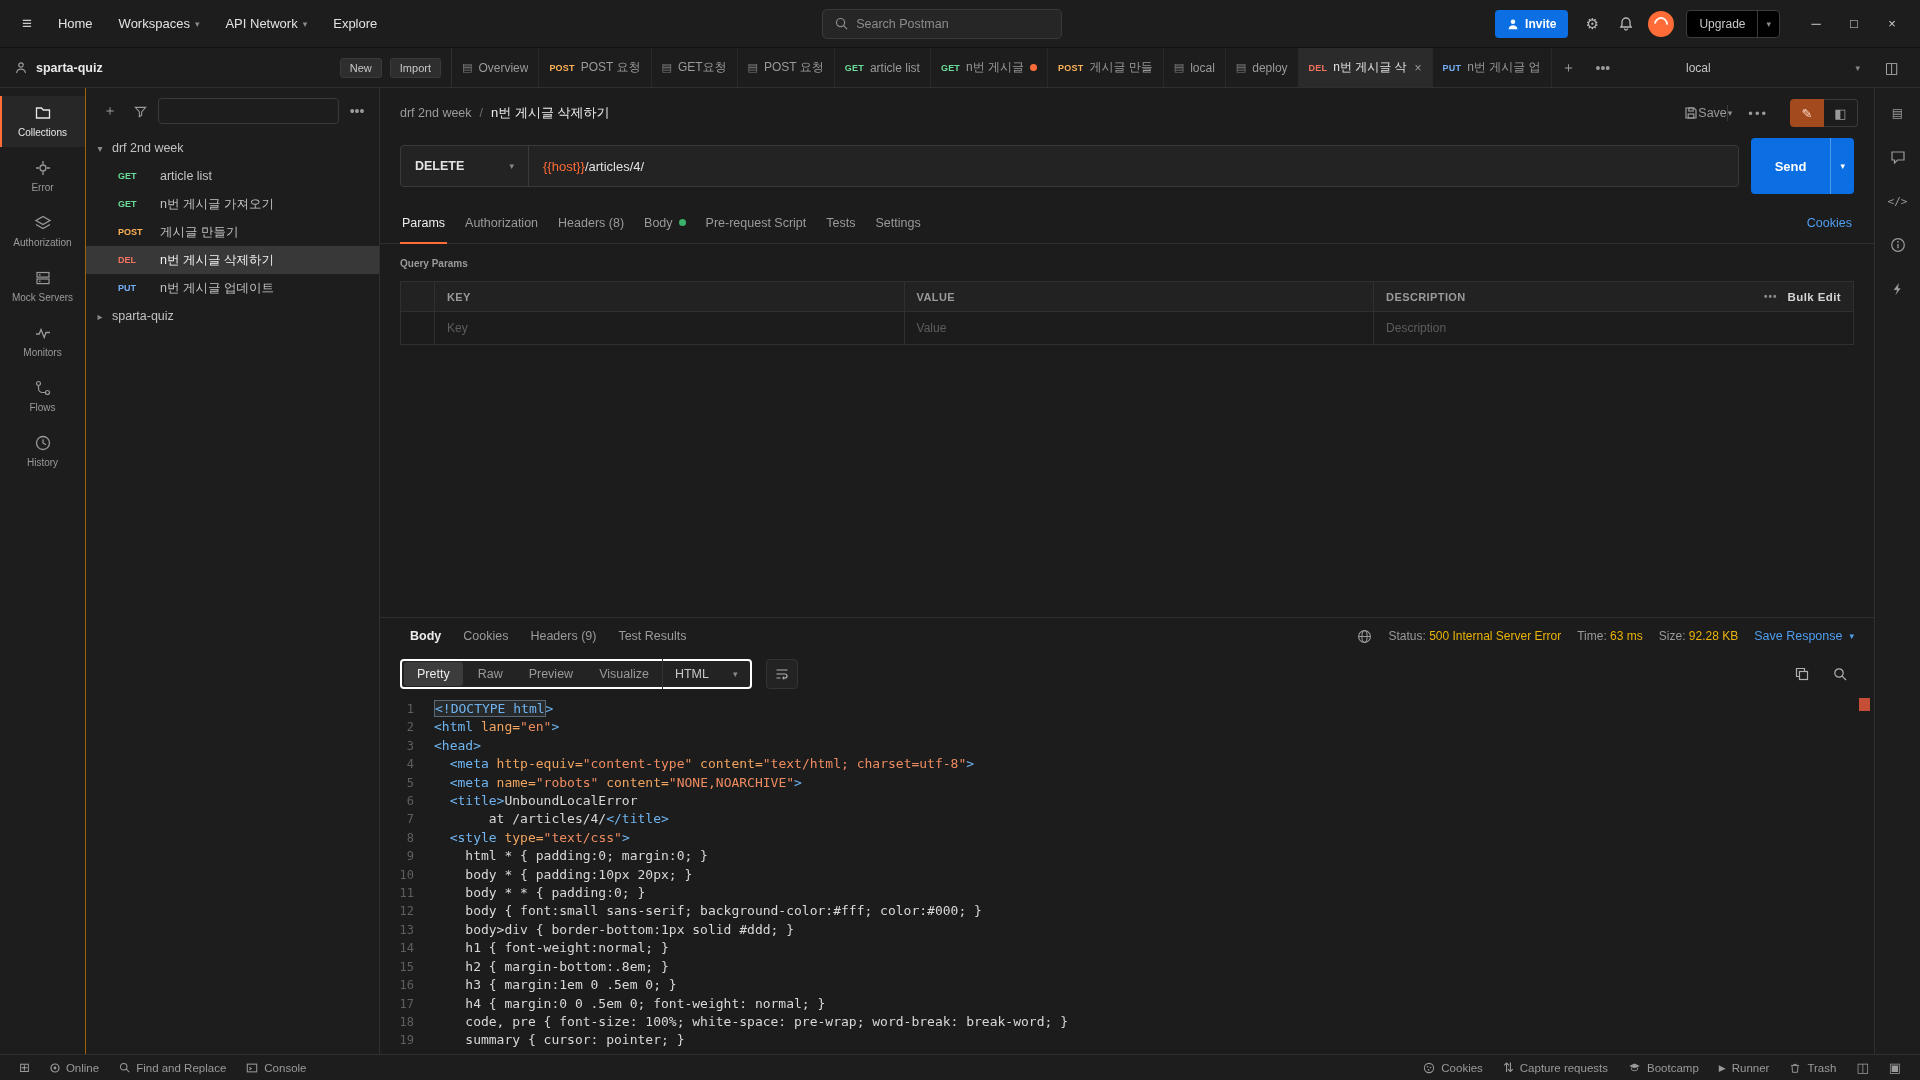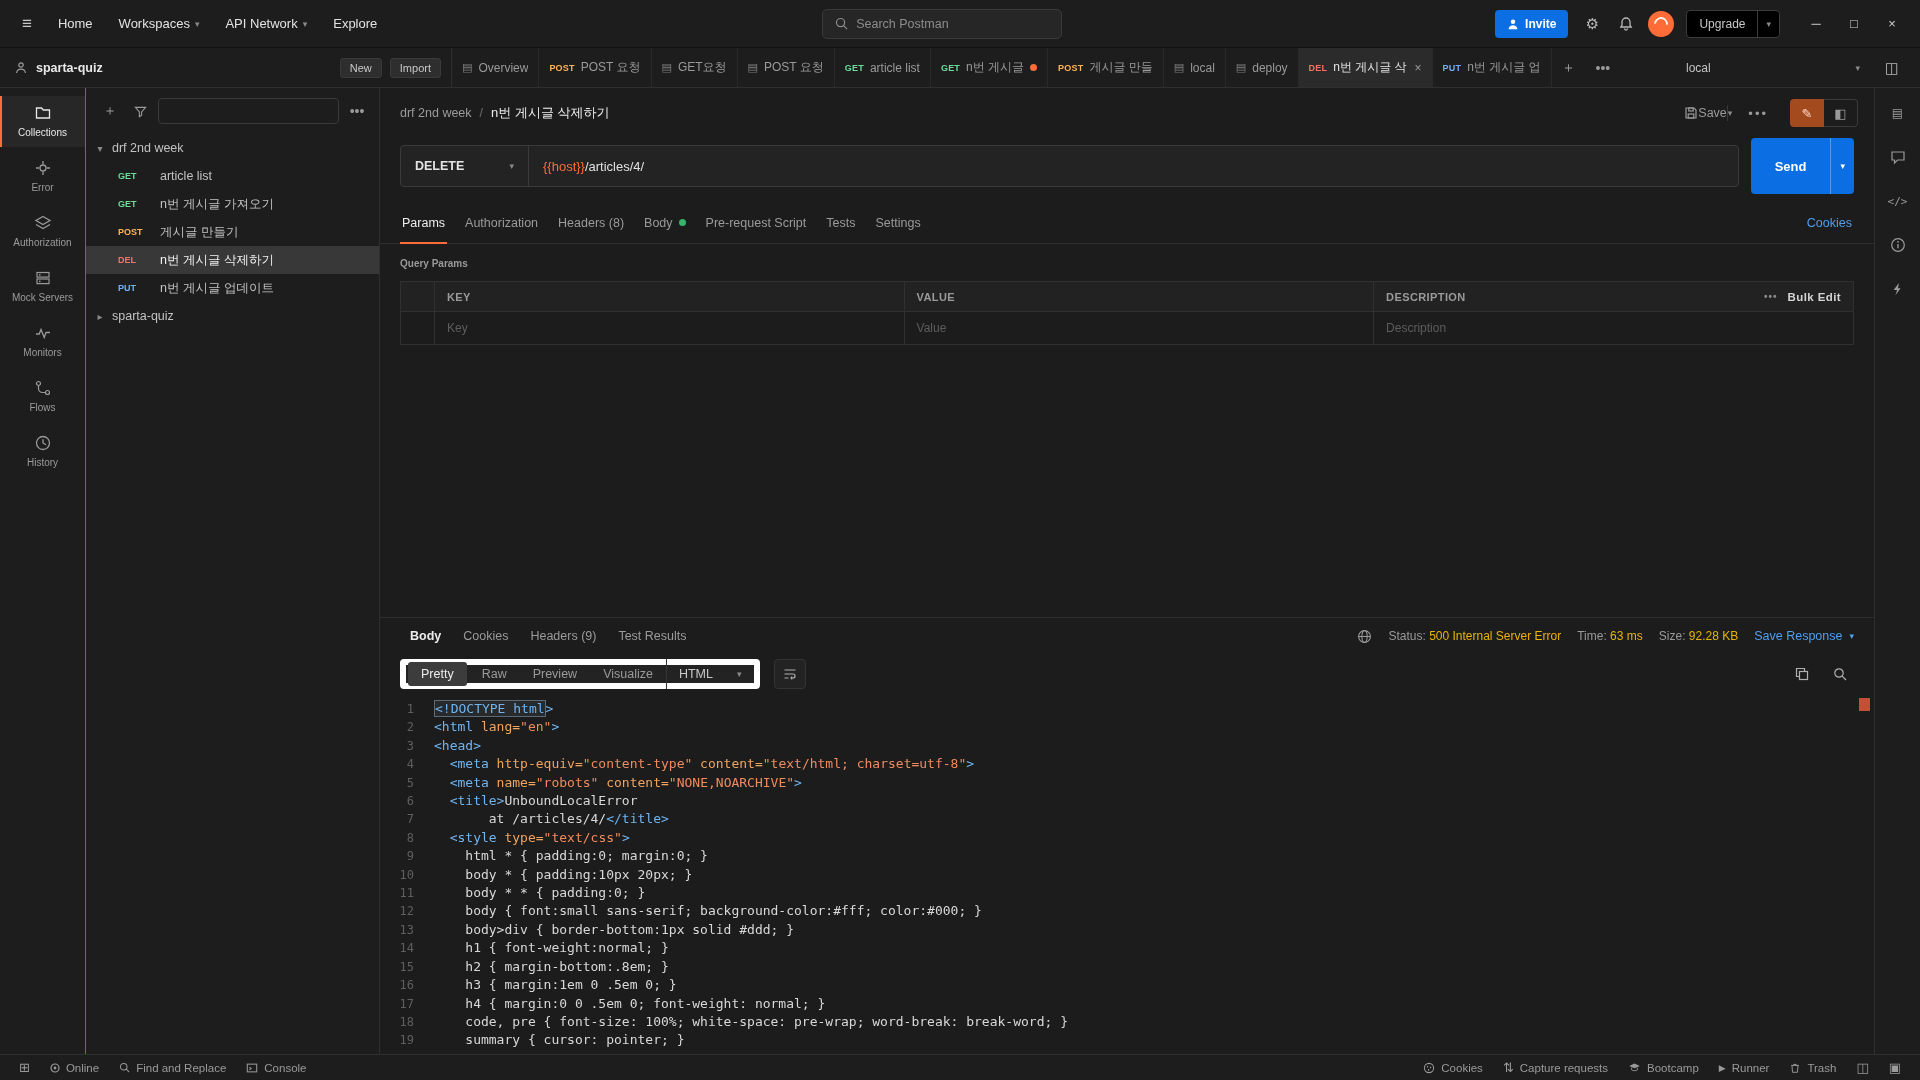--- a/index.html
+++ b/index.html
@@ -96,21 +96,21 @@
 
 .response{border-top:1px solid #2f2f2f;display:flex;flex-direction:column}
 .resp-head{display:flex;align-items:center;height:36px;min-height:36px;padding:0 20px;gap:2px}
 .resp-tab{padding:0 10px;color:#9a9a9a;height:100%;display:flex;align-items:center;gap:5px}
 .resp-tab.active{color:#ececec;font-weight:bold}
 .resp-meta{margin-left:auto;display:flex;align-items:center;gap:16px;font-size:12px}
 .meta-lbl{color:#9a9a9a}
 .meta-val{color:#eab308}
 .save-resp{color:#4f9ef0;display:flex;gap:7px;align-items:center;font-size:12.5px}
 .resp-toolbar{display:flex;align-items:center;padding:5px 20px;gap:10px}
-.view-group{display:flex;align-items:center;background:#232323;border:6px solid #ffffff;border-radius:4px;height:30px}
+.view-group{display:flex;align-items:center;background:#232323;border:2px solid #ffffff;border-radius:4px;height:30px}
 .view-item{padding:0 13px;color:#9a9a9a;display:flex;align-items:center;height:100%}
 .view-item.active{background:#3c3c3c;color:#ececec;border-radius:3px;height:24px;margin:0 2px}
 .lang-select{display:flex;align-items:center;gap:24px;padding:0 12px;color:#c8c8c8;height:30px;border-left:1px solid #343434}
 .wrap-btn{width:32px;height:30px;border:1px solid #343434;border-radius:4px;background:#232323;display:flex;align-items:center;justify-content:center;margin-left:4px}
 .tool-spacer{flex:1}
 .tool-icon{width:28px;height:28px;display:flex;align-items:center;justify-content:center;color:#b0b0b0}
 .code-area{position:relative;height:360px;overflow:hidden;padding-top:6px;font-family:"DejaVu Sans Mono","Liberation Mono",monospace;font-size:13px;line-height:18.4px}
 .code-line{display:flex}
 .ln{width:54px;min-width:54px;text-align:right;padding-right:20px;color:#5f5f5f;font-size:12px}
 .lc{white-space:pre}

